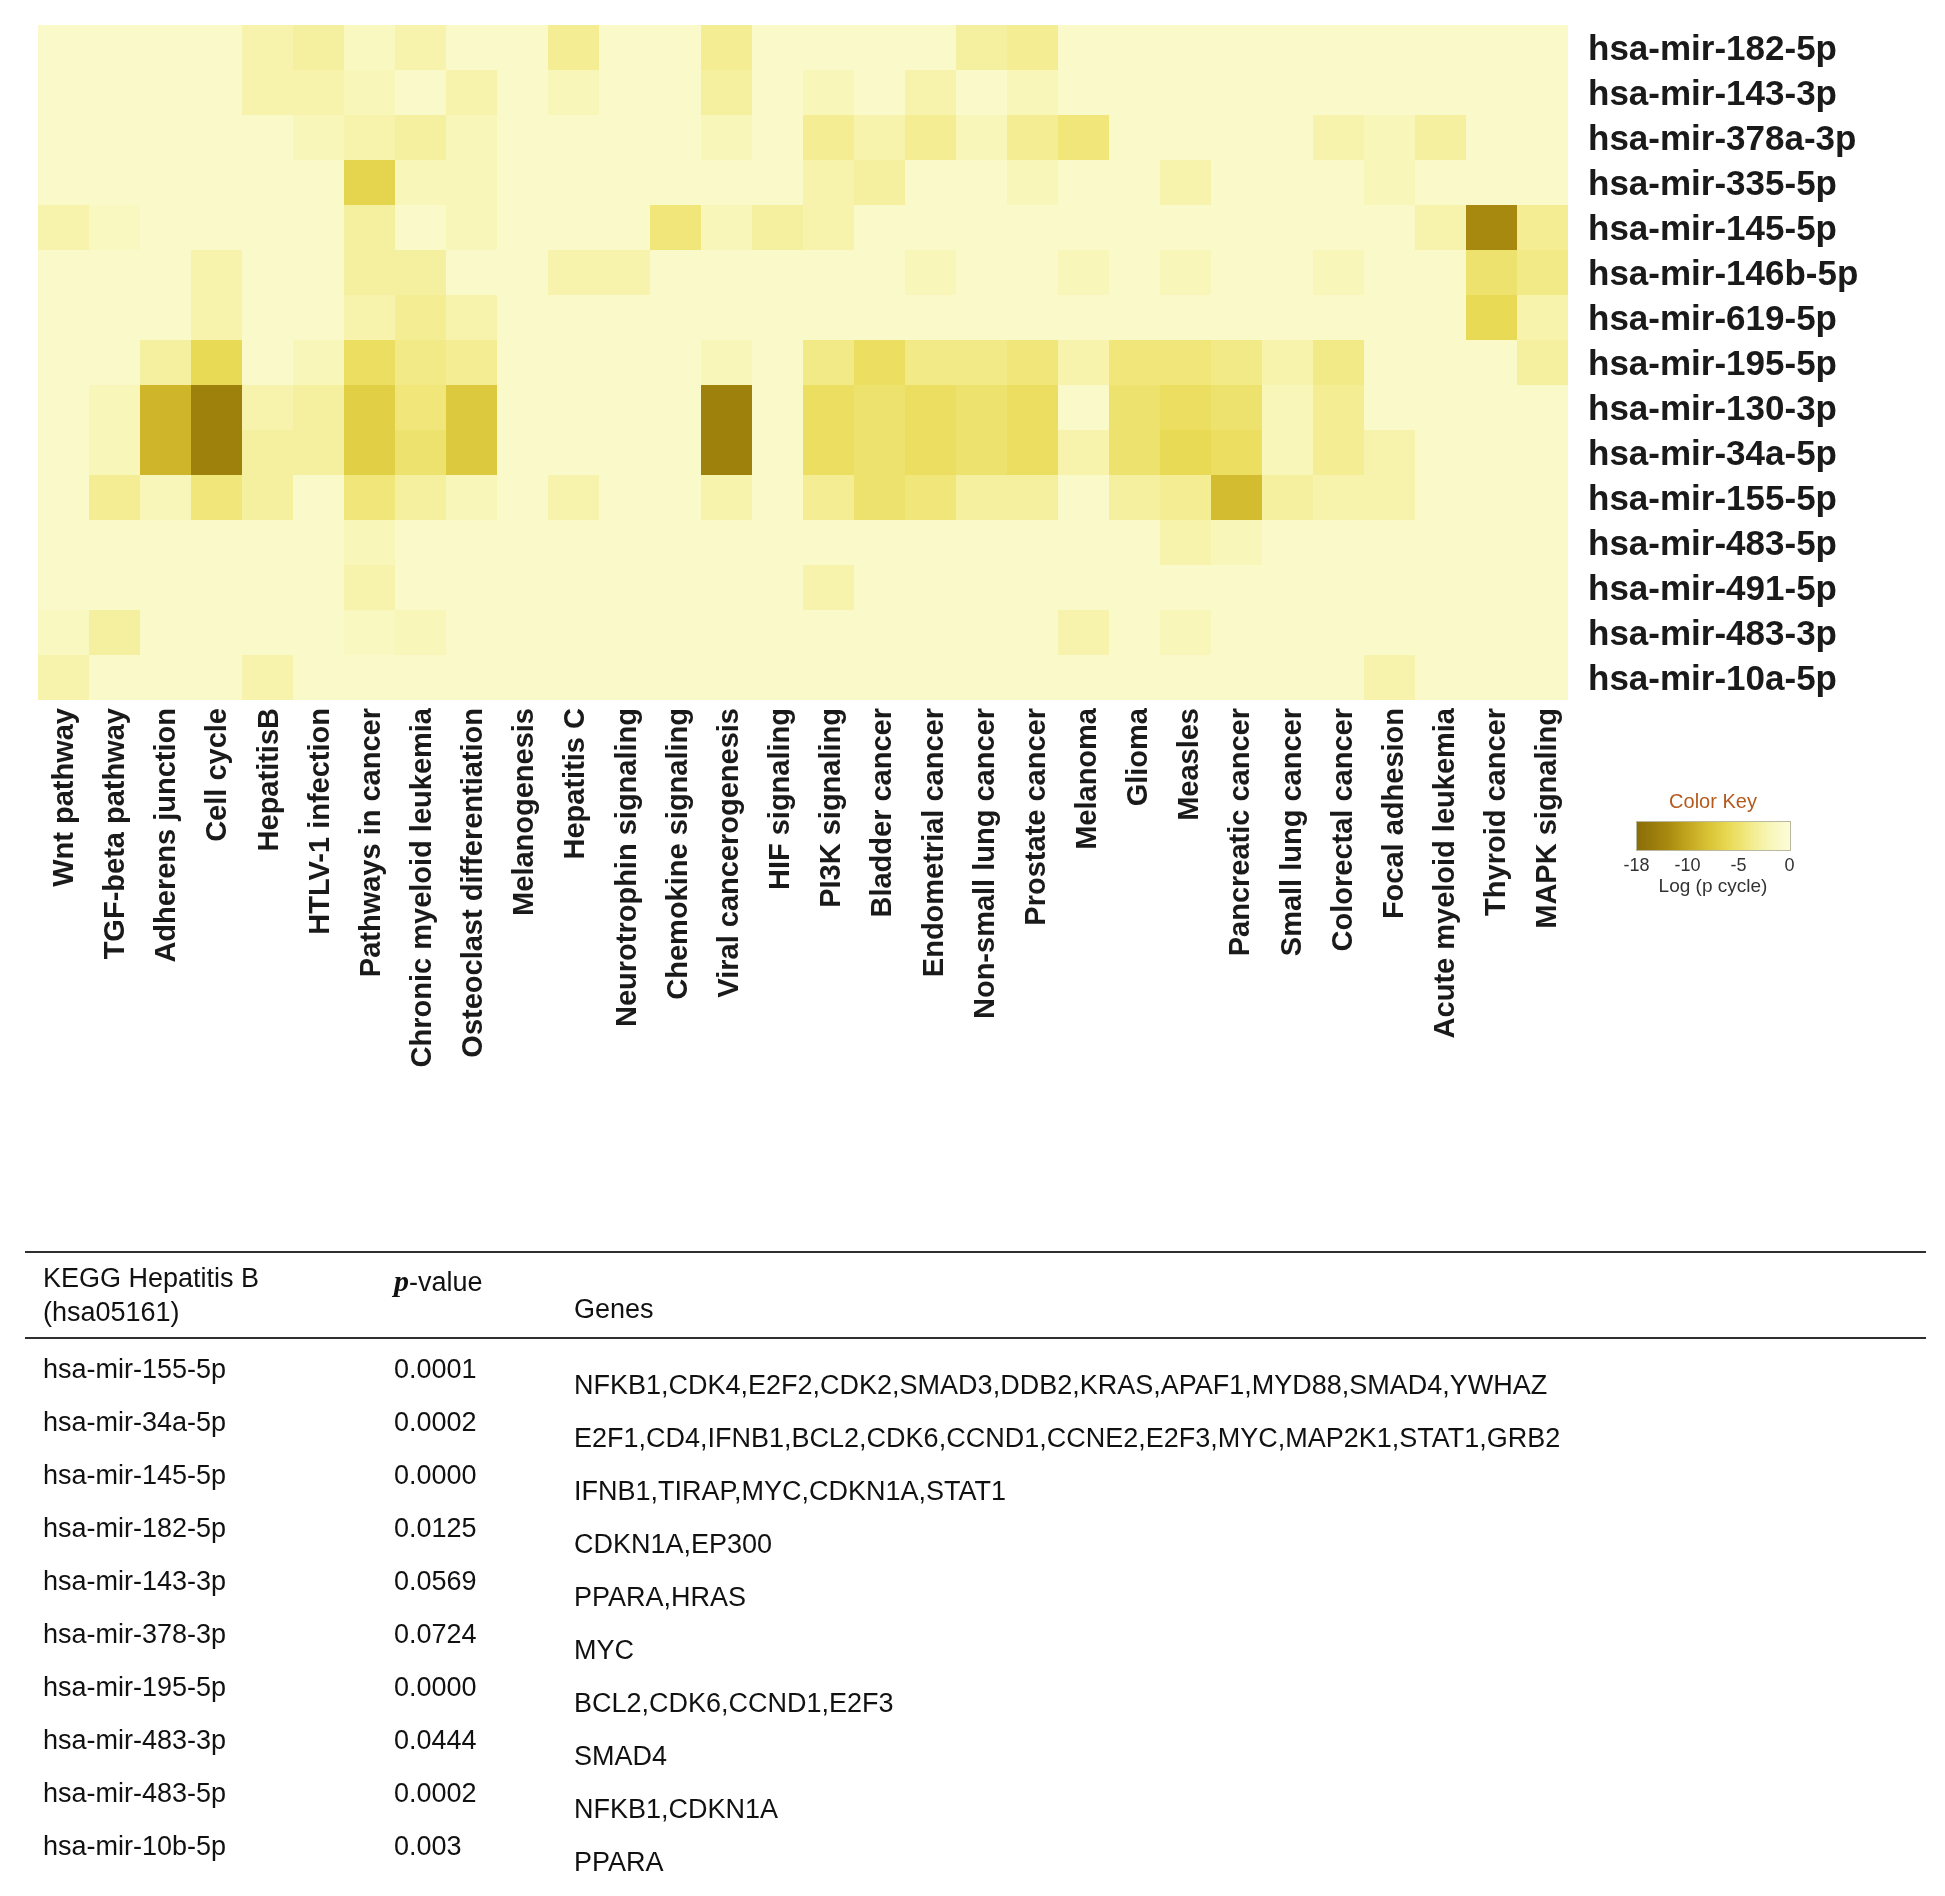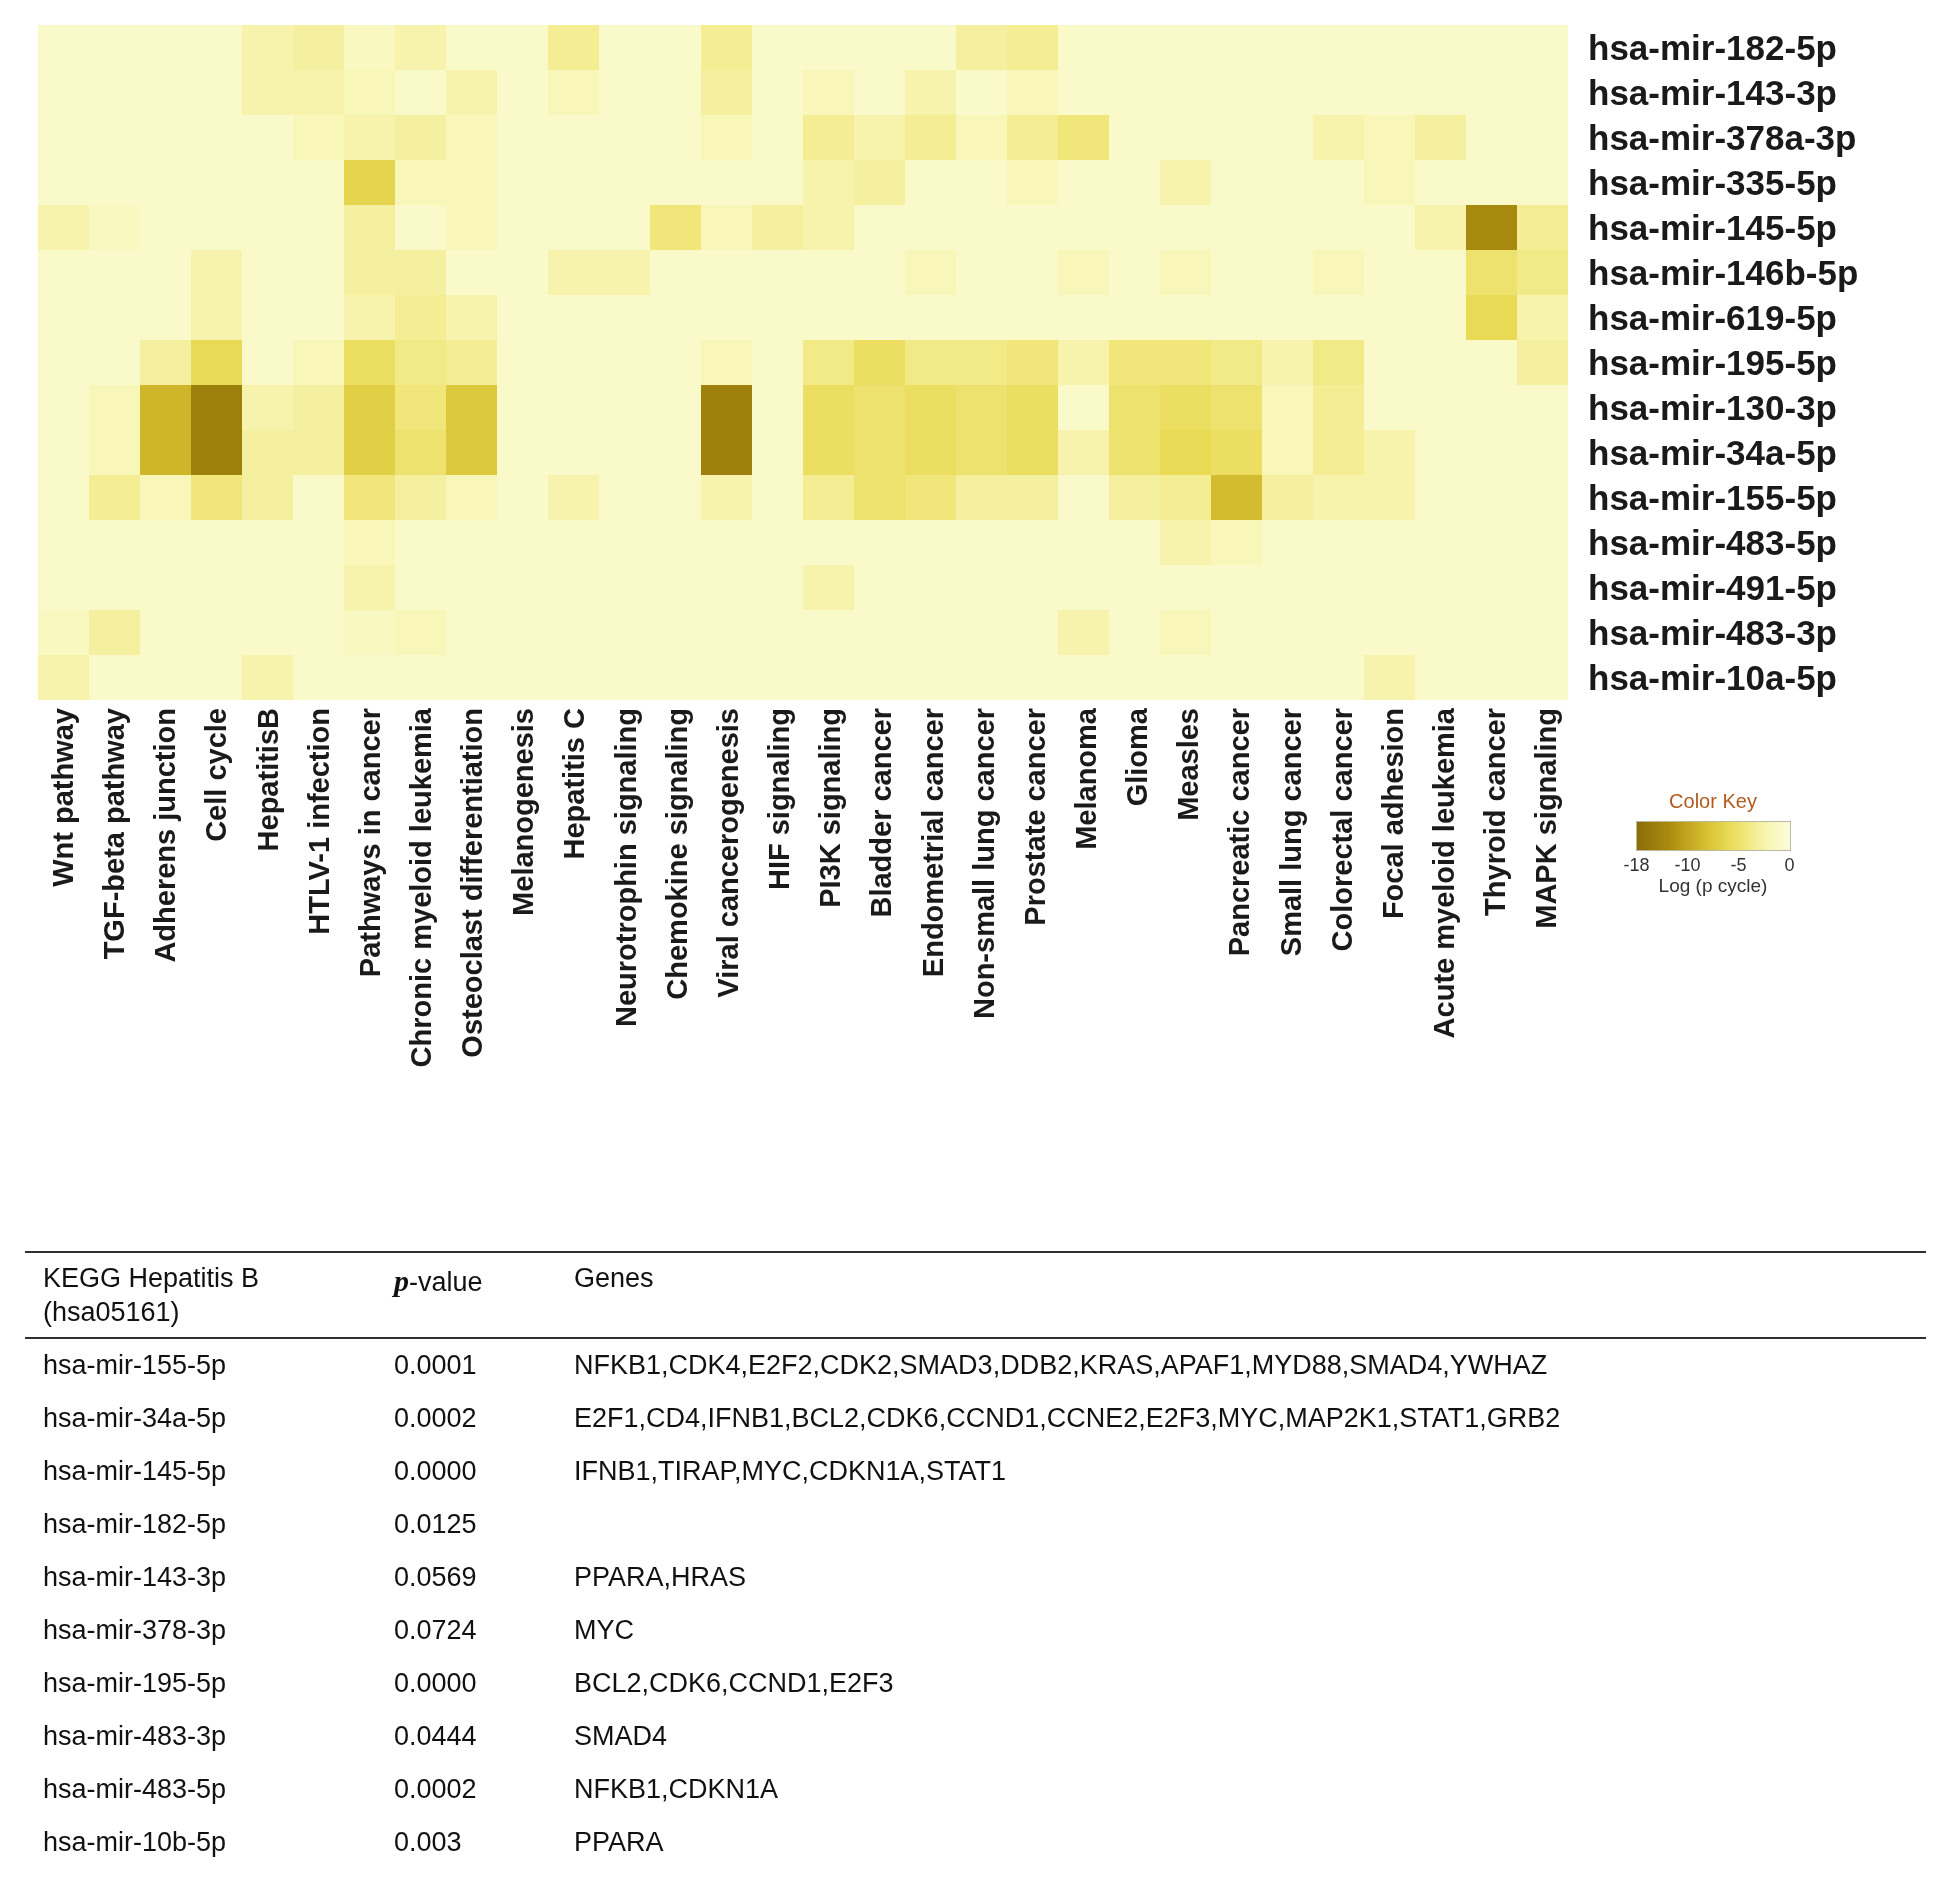--- a/index.html
+++ b/index.html
@@ -68,21 +68,21 @@
   .t-header {
     display: grid;
     grid-template-columns: 360px 180px 1fr;
     padding: 9px 0 7.2px 0;
     border-bottom: 2.7px solid #2f2f2f;
     font-size: 27px;
     line-height: 1.25;
   }
   .t-c1 { padding-left: 18px; }
   .t-c2 { padding-left: 9px; }
-  .t-c3 { padding-left: 9px; }
+  .t-c3 { padding-left: 9px; margin-top: 31px; }
   .t-row {
     display: grid;
     grid-template-columns: 360px 180px 1fr;
     height: 53px;
     align-items: center;
     font-size: 27px;
     white-space: nowrap;
   }
   .pvar {
     font-family: "Liberation Serif", serif;
@@ -633,20 +633,21 @@
           <div class="t-c3">E2F1,CD4,IFNB1,BCL2,CDK6,CCND1,CCNE2,E2F3,MYC,MAP2K1,STAT1,GRB2</div>
         </div>
         <div class="t-row">
           <div class="t-c1">hsa-mir-145-5p</div>
           <div class="t-c2">0.0000</div>
           <div class="t-c3">IFNB1,TIRAP,MYC,CDKN1A,STAT1</div>
         </div>
         <div class="t-row">
           <div class="t-c1">hsa-mir-182-5p</div>
           <div class="t-c2">0.0125</div>
+          <div class="t-c3">CDKN1A,EP300</div>
         </div>
         <div class="t-row">
           <div class="t-c1">hsa-mir-143-3p</div>
           <div class="t-c2">0.0569</div>
           <div class="t-c3">PPARA,HRAS</div>
         </div>
         <div class="t-row">
           <div class="t-c1">hsa-mir-378-3p</div>
           <div class="t-c2">0.0724</div>
           <div class="t-c3">MYC</div>

